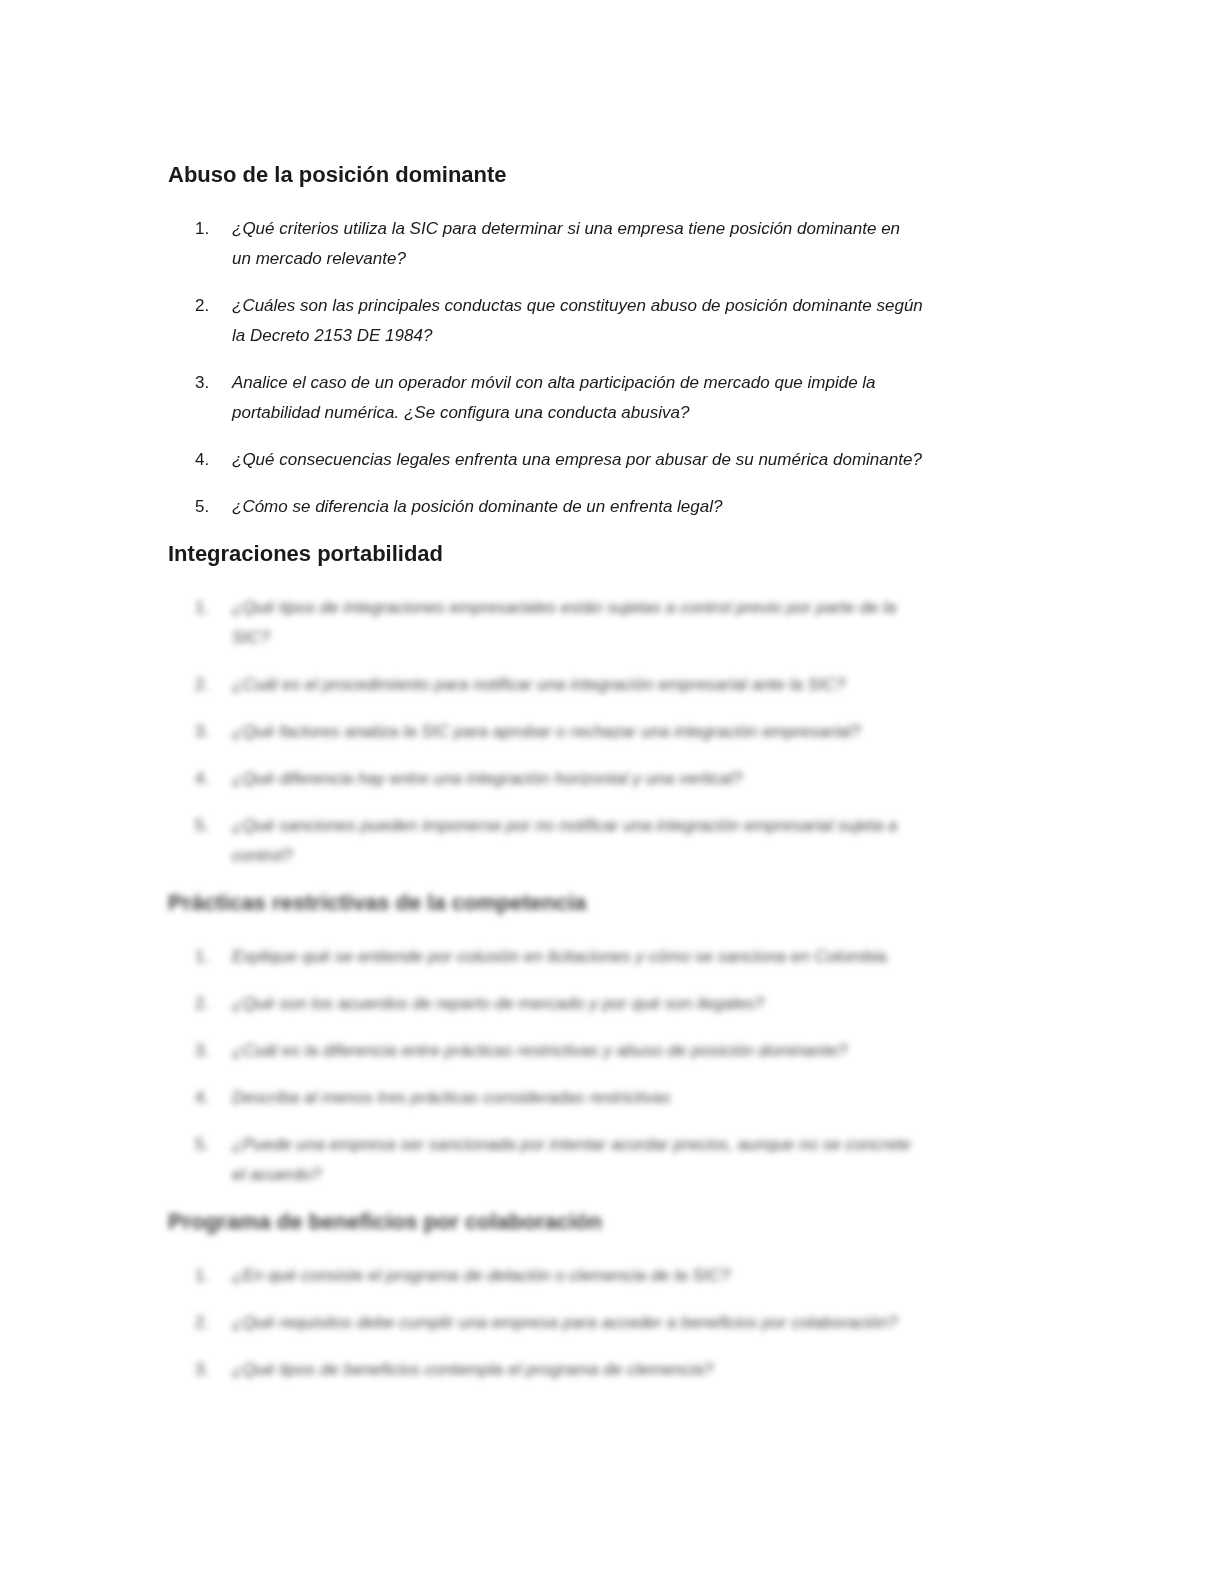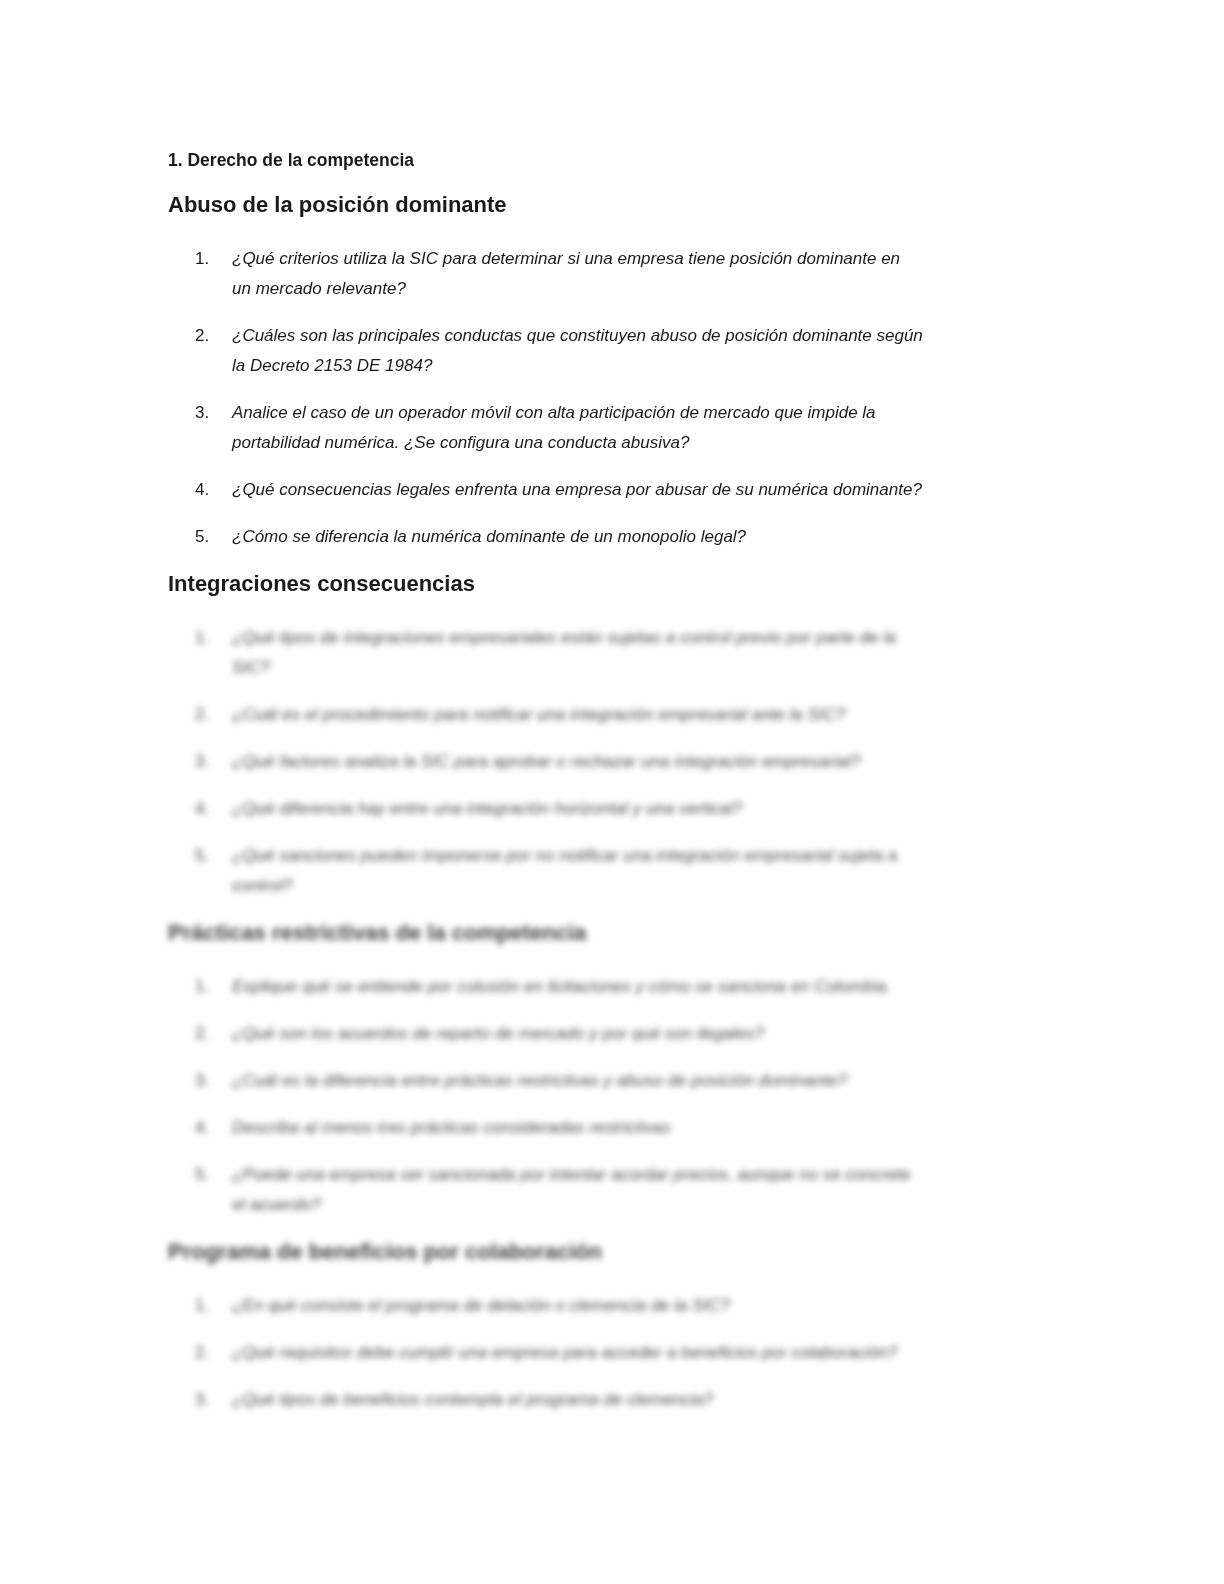--- a/index.html
+++ b/index.html
@@ -59,21 +59,20 @@
   }
   .blurred.section-heading {
     color: #3d3d3d;
   }
 </style>
 </head>
 <body>
 
 <div class="page">
 
-  <p class="doc-title">1. Derecho de la competencia</p>
 
   <h2 class="section-heading">Abuso de la posición dominante</h2>
   <div class="qlist">
     <div class="qitem">
       <span class="qnum">1.</span>
       <span class="qtext">¿Qué criterios utiliza la SIC para determinar si una empresa tiene posición dominante en
 un mercado relevante?</span>
     </div>
     <div class="qitem">
       <span class="qnum">2.</span>
@@ -84,25 +83,25 @@
       <span class="qnum">3.</span>
       <span class="qtext">Analice el caso de un operador móvil con alta participación de mercado que impide la
 portabilidad numérica. ¿Se configura una conducta abusiva?</span>
     </div>
     <div class="qitem">
       <span class="qnum">4.</span>
       <span class="qtext">¿Qué consecuencias legales enfrenta una empresa por abusar de su numérica dominante?</span>
     </div>
     <div class="qitem">
       <span class="qnum">5.</span>
-      <span class="qtext">¿Cómo se diferencia la numérica dominante de un monopolio legal?</span>
+      <span class="qtext">¿Cómo se diferencia la posición dominante de un enfrenta legal?</span>
     </div>
   </div>
 
-  <h2 class="section-heading">Integraciones consecuencias</h2>
+  <h2 class="section-heading">Integraciones portabilidad</h2>
   <div class="qlist">
     <div class="qitem blurred">
       <span class="qnum">1.</span>
       <span class="qtext">¿Qué tipos de integraciones empresariales están sujetas a control previo por parte de la
 SIC?</span>
     </div>
     <div class="qitem blurred">
       <span class="qnum">2.</span>
       <span class="qtext">¿Cuál es el procedimiento para notificar una integración empresarial ante la SIC?</span>
     </div>

